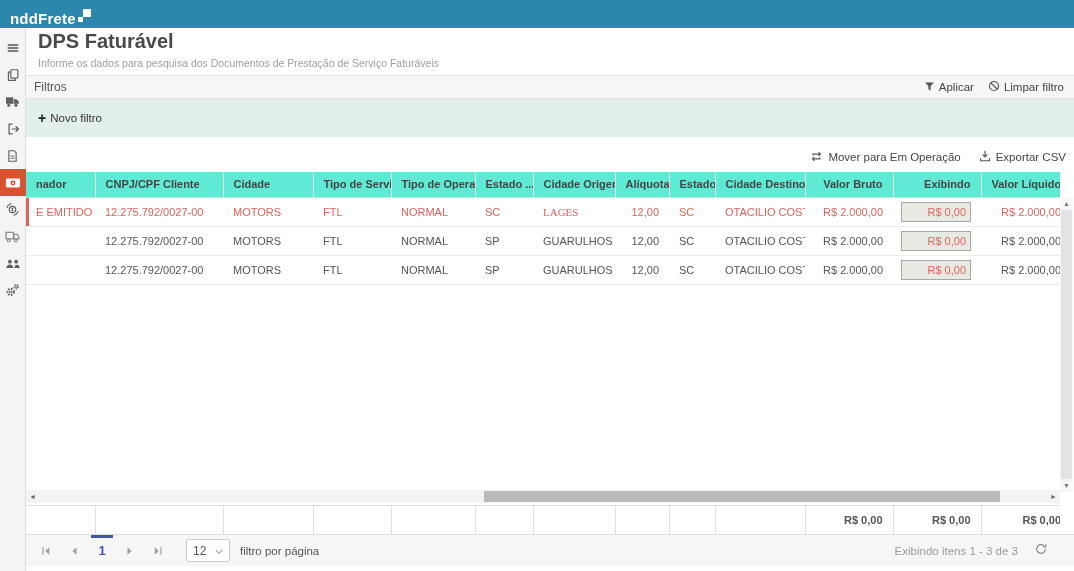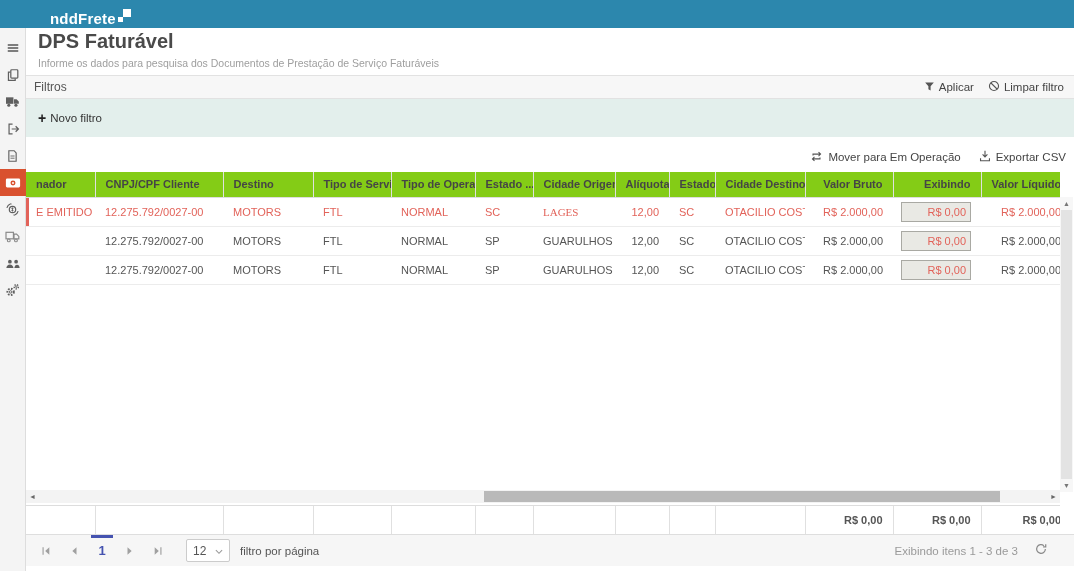--- a/index.html
+++ b/index.html
@@ -2,21 +2,21 @@
 <html><head>
 <meta charset="utf-8">
 <style>
   * { margin:0; padding:0; box-sizing:border-box; }
   html,body { width:1074px; height:571px; overflow:hidden; background:#fff;
     font-family:"Liberation Sans", sans-serif; }
   .app { position:relative; width:1074px; height:571px; background:#fff; overflow:hidden; }
 
   
   .topbar { position:absolute; left:0; top:0; right:0; height:38px; background:#2c87ad;
-    display:flex; align-items:center; justify-content:space-between; color:#fff;padding-left:40px; }
+    display:flex; align-items:center; justify-content:space-between; color:#fff; }
   .logo { display:flex; align-items:flex-start; margin-left:10px; cursor:pointer; }
   .logo-text { font-size:15px; font-weight:bold; letter-spacing:.2px; line-height:24px; }
   .logo-mark { position:relative; width:13px; height:13px; margin-left:2px; margin-top:2px; display:inline-block; }
   .logo-mark .sq1 { position:absolute; right:0; top:0; width:8px; height:8px; background:#fff; }
   .logo-mark .sq2 { position:absolute; left:0; bottom:0; width:5px; height:5px; background:#fff; }
   .topbar-right { display:flex; align-items:stretch; height:28px; }
   .user-menu { display:flex; align-items:center; gap:5px; padding:0 14px;
     border-left:1px solid rgba(255,255,255,.35); cursor:pointer; font-size:12px; }
   .help-btn { width:34px; display:flex; align-items:center; justify-content:center;
     border-left:1px solid rgba(255,255,255,.35); font-size:16px; font-weight:bold; cursor:pointer; }
@@ -45,21 +45,21 @@
     color:#333; cursor:pointer; }
   .plus-glyph { font-size:14px; font-weight:bold; color:#222; line-height:10px; }
 
   .grid-toolbar { position:absolute; right:8px; top:118px; height:22px; display:flex; align-items:center; gap:18px; }
   .tool-btn { display:flex; align-items:center; gap:5px; font-size:11.5px; color:#444; cursor:pointer; }
 
   
   .table-wrap { position:absolute; left:0; top:144px; width:1034px; overflow:hidden; }
   table.grid { border-collapse:collapse; table-layout:fixed; width:1045px; }
   table.grid th { height:25px; font-size:11px; color:#454545; font-weight:bold; padding:0 10px;
-    border-left:1px solid #e0e0e0; border-bottom:1px solid #ddd; background:#84cc16;
+    border-left:1px solid #e0e0e0; border-bottom:1px solid #ddd; background:#5eead4;
     white-space:nowrap; overflow:hidden; text-align:left; cursor:pointer; }
   table.grid th:first-child { border-left:none; }
   table.grid td { height:29px; font-size:11px; color:#555; padding:0 10px;
     border-bottom:1px solid #ececec; white-space:nowrap; overflow:hidden; }
   tr.row-red td { color:#e2635a; }
   tr.row-red td:first-child { box-shadow:inset 3px 0 0 #e2635a; }
   td.red-text { color:#e2635a; }
   .desc-input { width:70px; height:20px; background:#e9e9e4; border:1px solid #a9a9a3;
     font-size:11px; color:#e2635a; text-align:right; padding:0 4px; float:right;
     font-family:"Liberation Sans", sans-serif; }
@@ -269,21 +269,21 @@
             <col style="width: 46px;">
             <col style="width: 90px;">
             <col style="width: 88px;">
             <col style="width: 88px;">
             <col style="width: 90px;">
           </colgroup>
         <thead>
             <tr>
               <th style="text-align: left;">nador</th>
               <th style="text-align: left;">CNPJ/CPF Cliente</th>
-              <th style="text-align: left;">Destino</th>
+              <th style="text-align: left;">Cidade</th>
               <th style="text-align: left;">Tipo de Serviço</th>
               <th style="text-align: left;">Tipo de Operação</th>
               <th style="text-align: left;">Estado ...</th>
               <th style="text-align: left;">Cidade Origem</th>
               <th style="text-align: right;">Alíquota (%)</th>
               <th style="text-align: left;">Estado ...</th>
               <th style="text-align: left;">Cidade Destino</th>
               <th style="text-align: right;">Valor Bruto</th>
               <th style="text-align: right;">Exibindo</th>
               <th style="text-align: right;">Valor Líquido</th>

